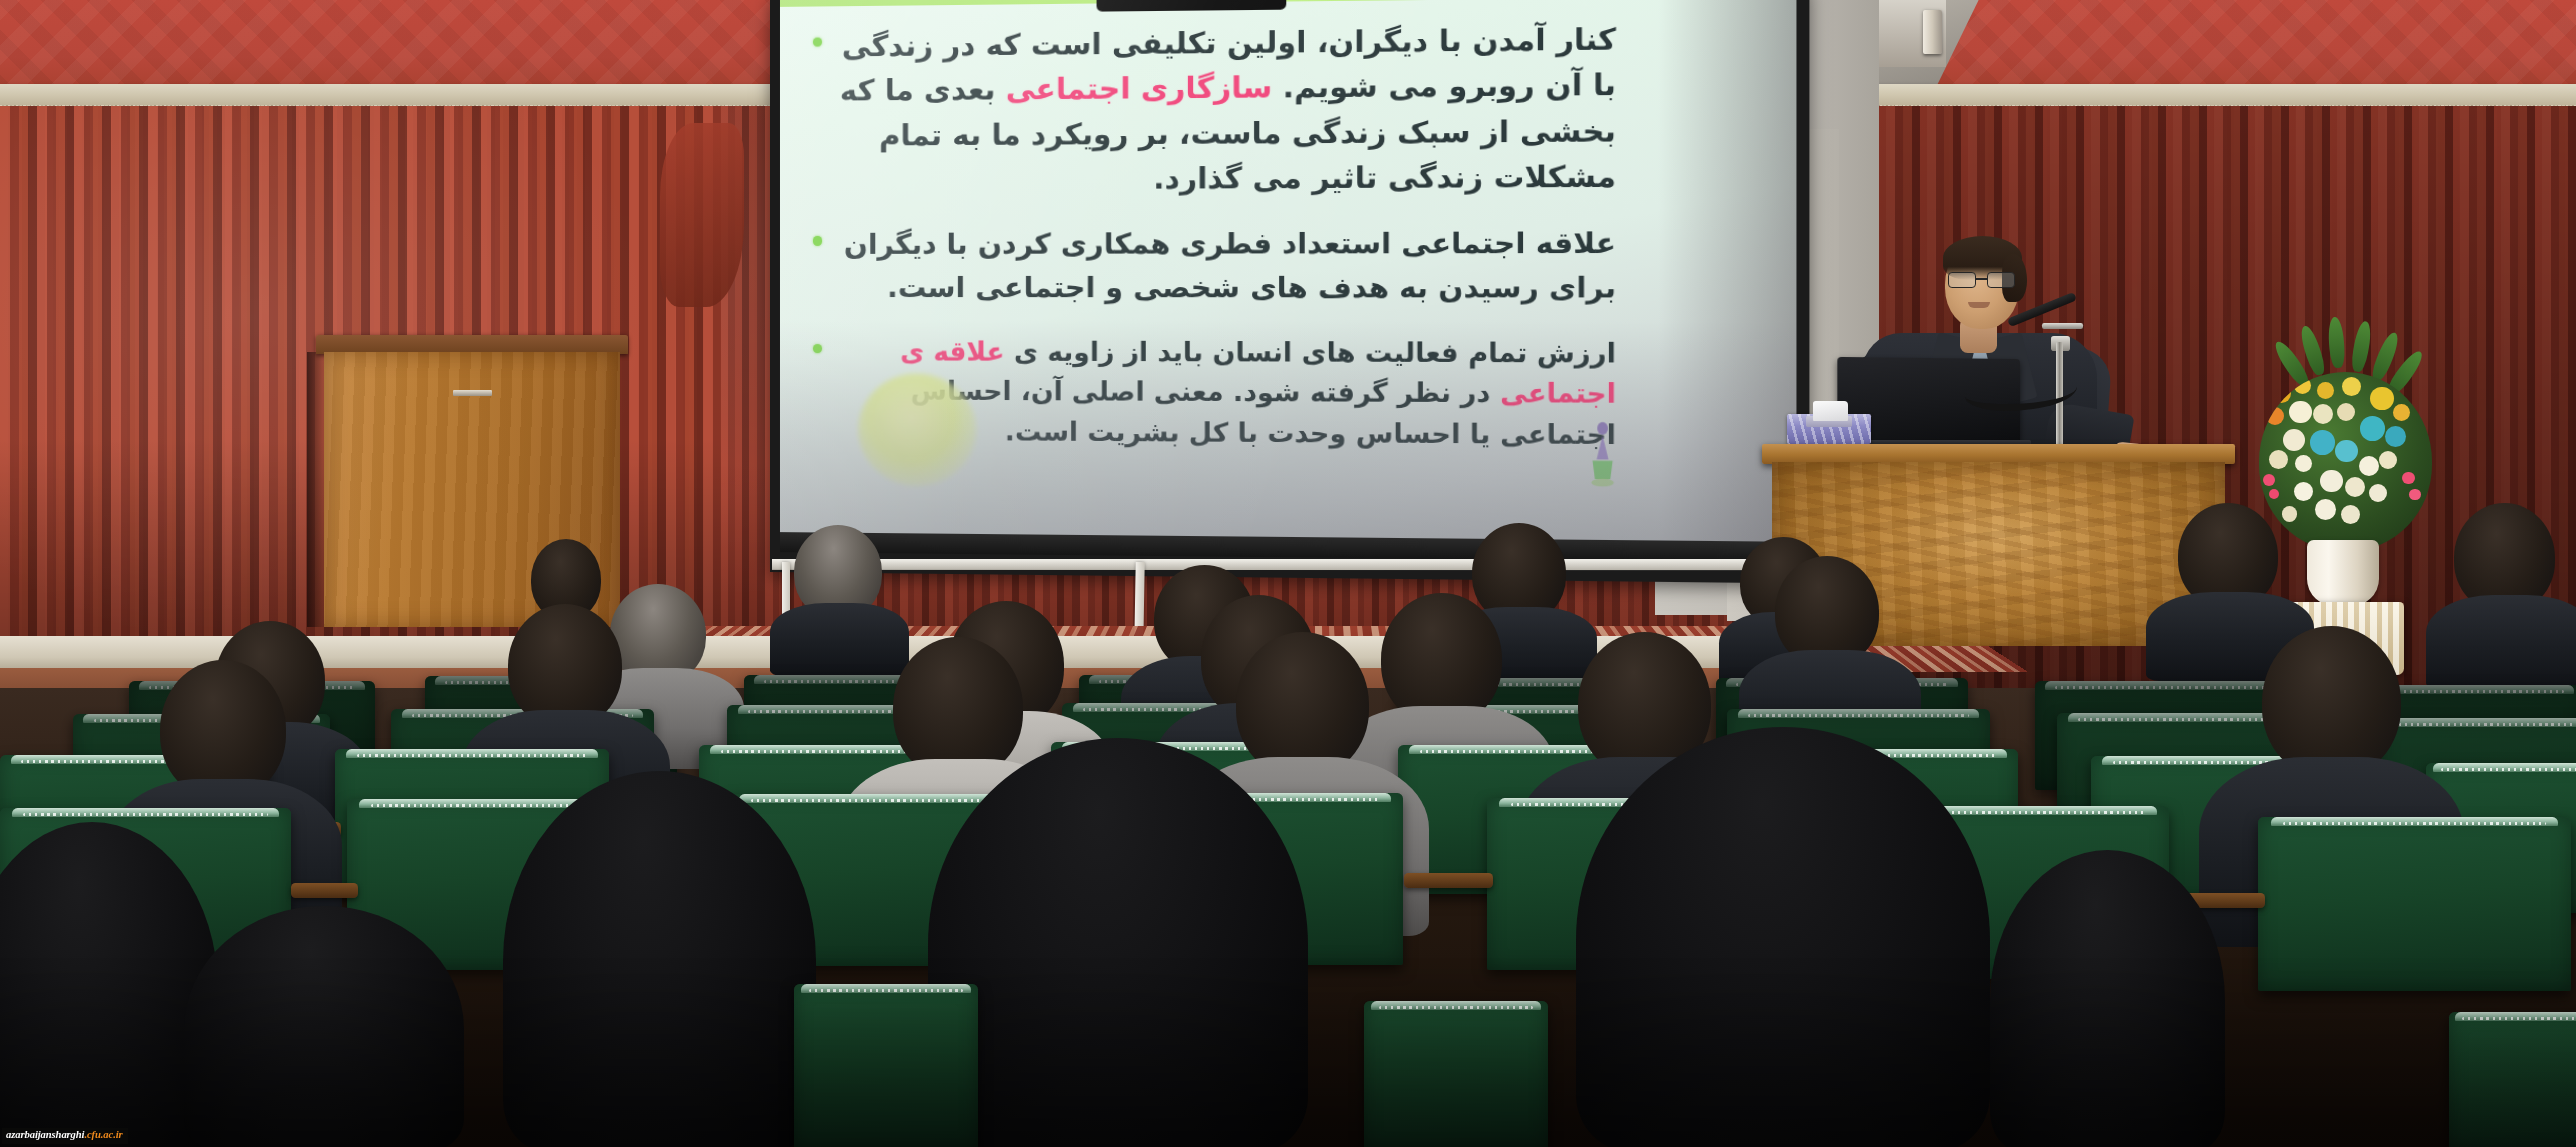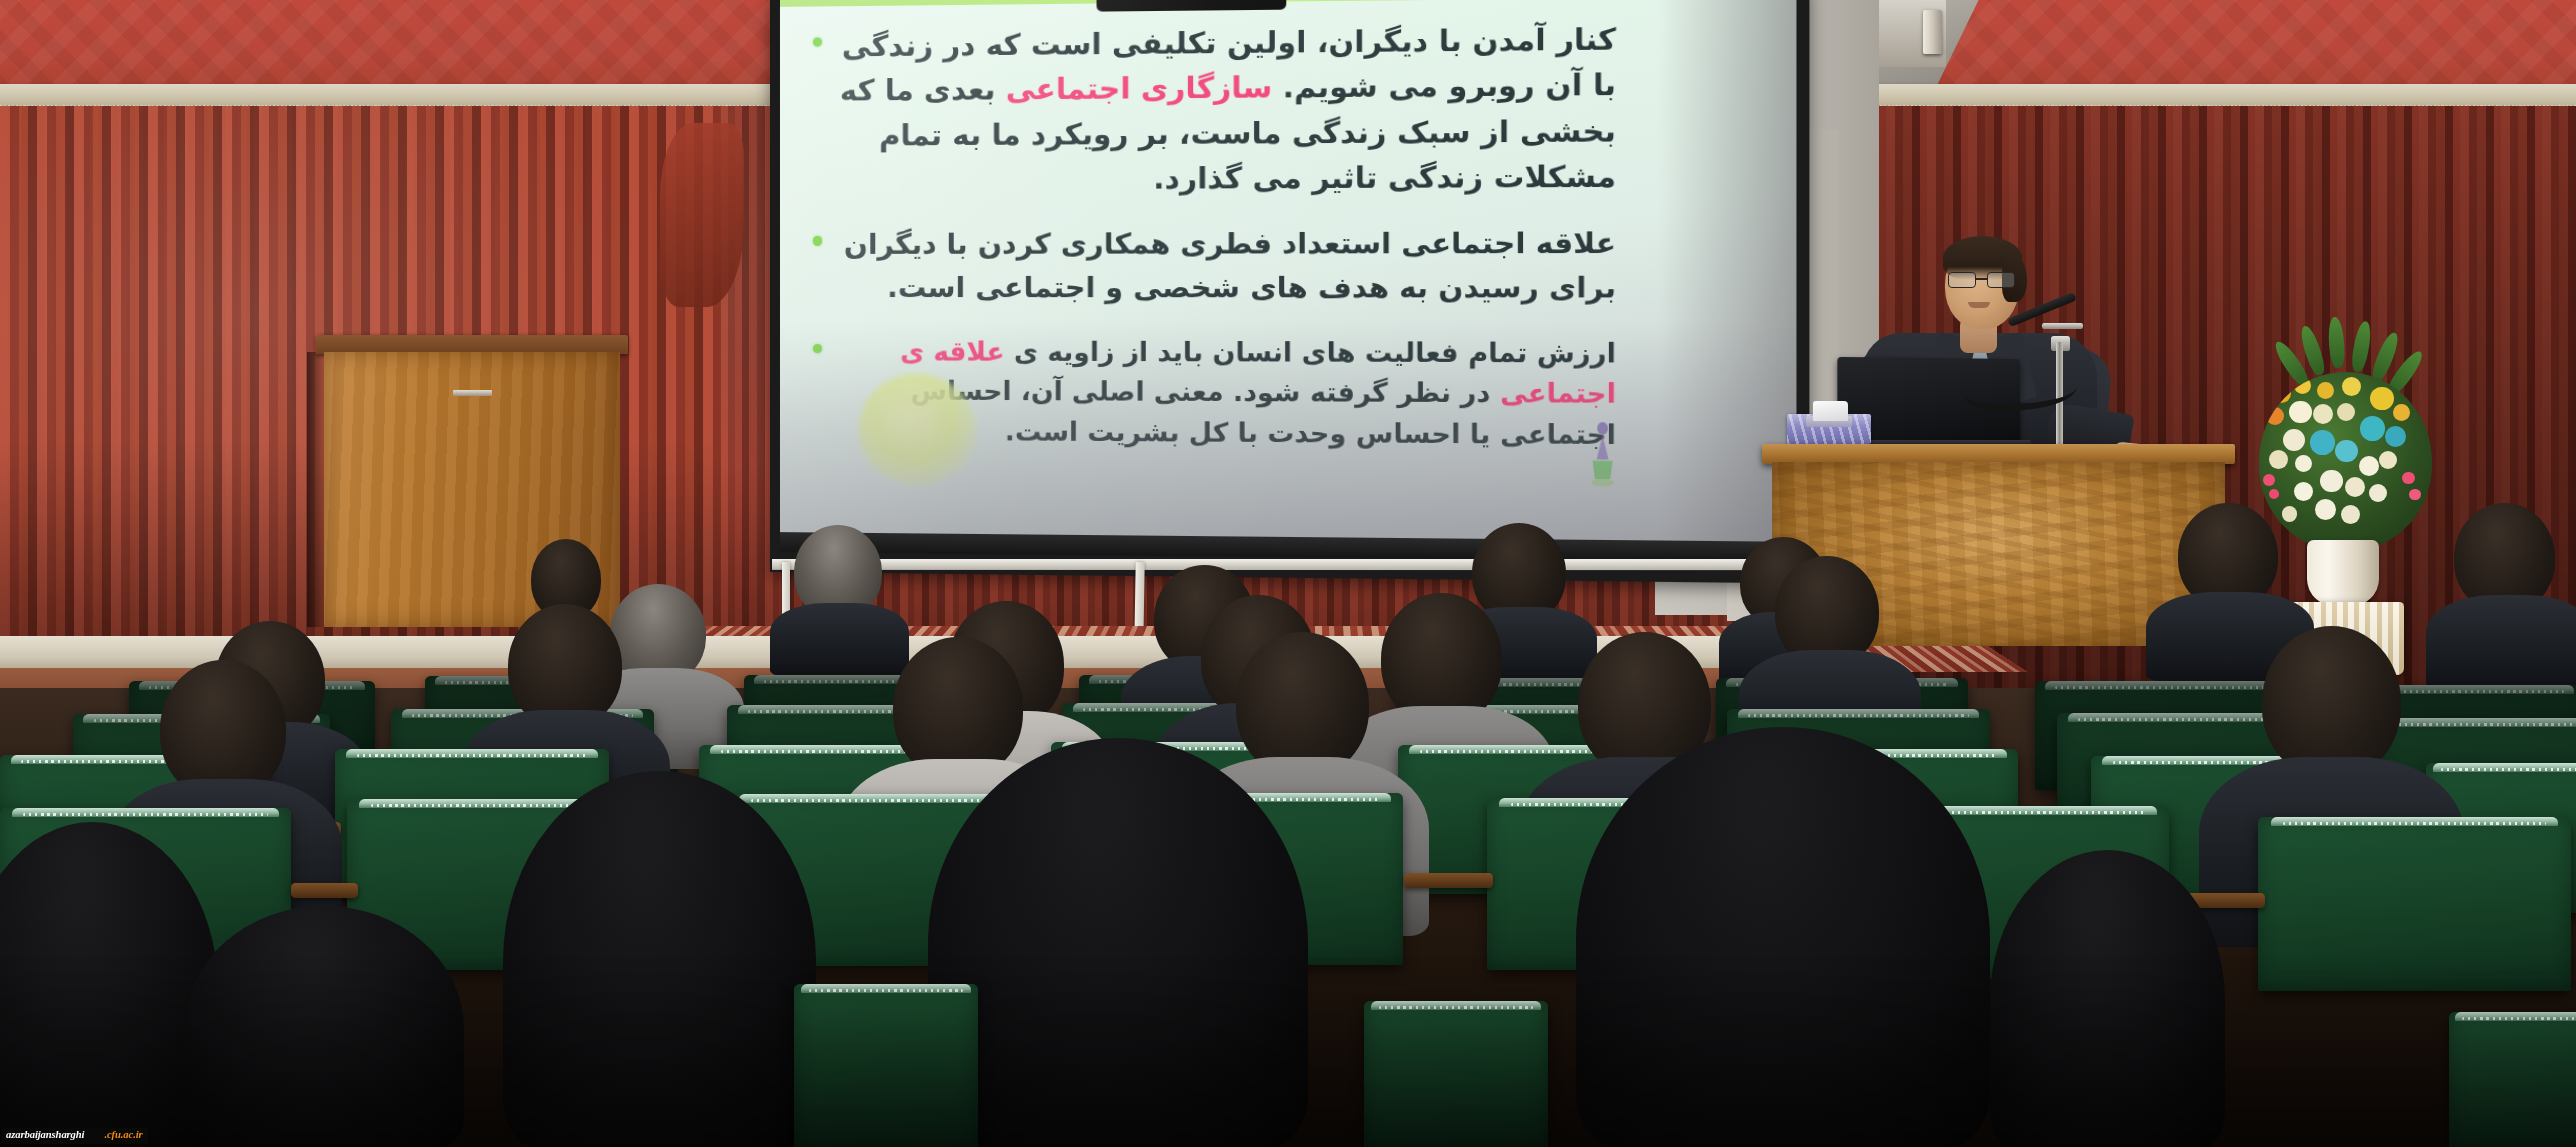--- a/index.html
+++ b/index.html
@@ -512,21 +512,21 @@
   #watermark{
     position:absolute; left:2.2px; bottom:3.4px;
     background:rgba(10,10,8,.82);
     padding:2.2px 5px 2.8px 3.9px;
     font-family:"Liberation Serif", serif;
     font-style:italic; font-weight:700; font-size:10.6px;
     letter-spacing:-0.1px; line-height:1;
     white-space:nowrap;
   }
   #wm-name{ color:#ffffff; }
-  #wm-tld{ color:#f08a1d;padding-left:20px; }
+  #wm-tld{ color:#f08a1d; }
 
   .dark-veil{
     position:absolute; left:0; bottom:0; width:100%; height:190px;
     background:linear-gradient(180deg, rgba(0,0,0,0), rgba(0,0,0,.55));
     pointer-events:none;
   }
 </style>
 </head>
 <body>
 

